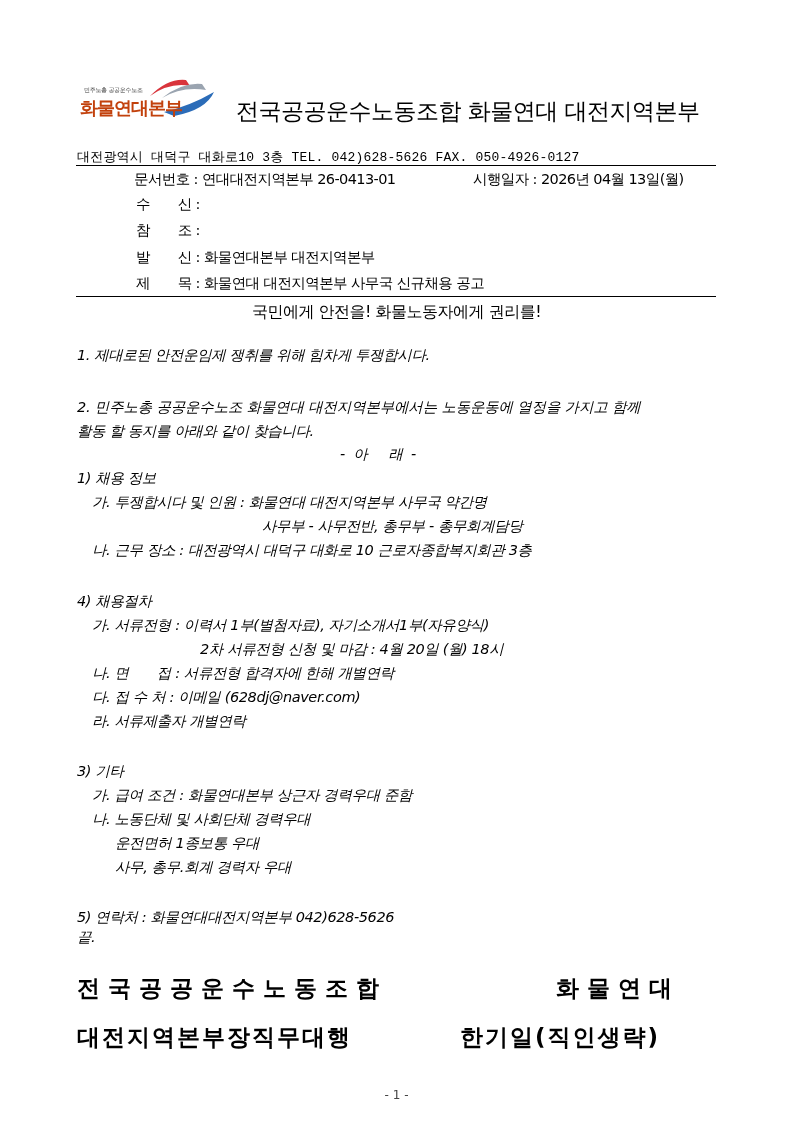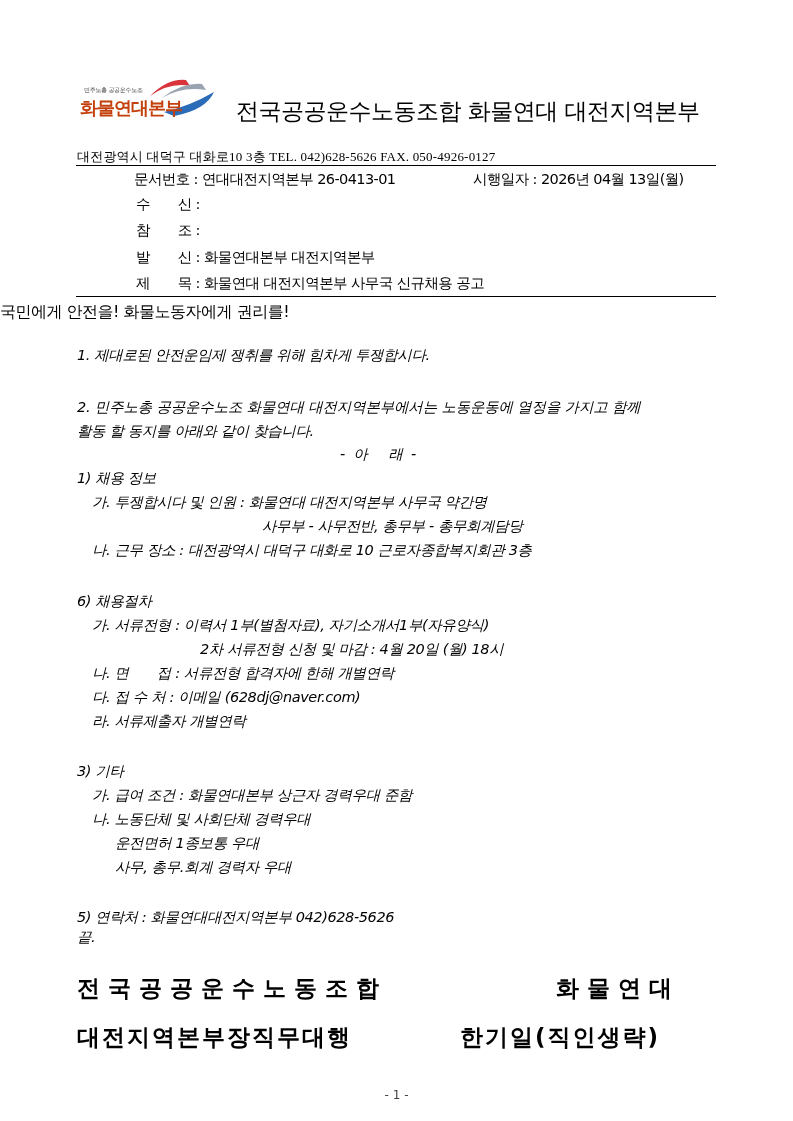--- a/index.html
+++ b/index.html
@@ -3,25 +3,25 @@
 <meta charset="utf-8">
 <style>
   html, body { margin:0; padding:0; background:#ffffff; }
   body { width:793px; height:1121px; position:relative; overflow:hidden;
          font-family:"DejaVu Sans", "Liberation Sans", sans-serif; color:#000; }
   .abs { position:absolute; white-space:nowrap; }
   .logo { left:78px; top:76px; width:140px; height:50px; }
   .logo-small { position:absolute; left:6px; top:10px; font-size:6px; color:#333; letter-spacing:-0.3px; }
   .logo-main { position:absolute; left:2px; top:20px; font-size:18px; font-weight:bold; color:#c2410c; letter-spacing:-1px; }
   .org-title { left:228px; top:96px; font-size:23px; font-weight:normal; letter-spacing:-0.5px;margin-left:8px; }
-  .address { left:77px; top:148px; font-family:Liberation Serif, serif; font-size:13px; letter-spacing:0.2px; }
+  .address { left:77px; top:148px; font-family:Liberation Mono, monospace; font-size:13px; letter-spacing:0.2px; }
   .rule-top { position:absolute; left:76px; top:165px; width:640px; height:0; border-top:1.5px solid #000; }
   .meta { font-size:14.5px; letter-spacing:-0.6px;margin-left:44px; }
   .rule-mid { position:absolute; left:76px; top:296px; width:640px; height:0; border-top:1.5px solid #000; }
-  .slogan { left:0; width:793px; top:302px; font-size:16px; letter-spacing:-0.5px; }
+  .slogan { left:0; width:793px; text-align:center; top:302px; font-size:16px; letter-spacing:-0.5px; }
   .body-text { font-size:14.5px; letter-spacing:-0.4px;font-style:italic; }
   .sign { font-size:23px; font-weight:bold; letter-spacing:0; }
   .pagenum { left:0; width:793px; text-align:center; top:1088px; font-size:12px; color:#444; }
 </style>
 </head>
 <body>
 
 <div class="abs logo">
   <svg width="140" height="50" style="position:absolute;left:0;top:0">
     <path d="M72 20 Q92 6 112 10 L108 4 Q90 2 72 20 Z" fill="#d9343c"></path>
@@ -67,21 +67,21 @@
 <div class="abs body-text" style="left:77px;top:346px">1. 제대로된 안전운임제 쟁취를 위해 힘차게 투쟁합시다.</div>
 <div class="abs body-text" style="left:77px;top:398px;letter-spacing:-0.2px">2. 민주노총 공공운수노조 화물연대 대전지역본부에서는 노동운동에 열정을 가지고 함께</div>
 <div class="abs body-text" style="left:77px;top:422px">활동 할 동지를 아래와 같이 찾습니다.</div>
 <div class="abs body-text" style="left:340px;top:445px;white-space:pre">-  아     래  -</div>
 
 <div class="abs body-text" style="left:77px;top:469px">1) 채용 정보</div>
 <div class="abs body-text" style="left:92px;top:493px">가. 투쟁합시다 및 인원 : 화물연대 대전지역본부 사무국 약간명</div>
 <div class="abs body-text" style="left:262px;top:517px">사무부 - 사무전반, 총무부 - 총무회계담당</div>
 <div class="abs body-text" style="left:92px;top:541px">나. 근무 장소 : 대전광역시 대덕구 대화로 10 근로자종합복지회관 3층</div>
 
-<div class="abs body-text" style="left:77px;top:592px">6) 채용절차</div>
+<div class="abs body-text" style="left:77px;top:592px">4) 채용절차</div>
 <div class="abs body-text" style="left:92px;top:616px">가. 서류전형 : 이력서 1부(별첨자료), 자기소개서1부(자유양식)</div>
 <div class="abs body-text" style="left:200px;top:640px">2차 서류전형 신청 및 마감 : 4월 20일 (월) 18시</div>
 <div class="abs body-text" style="left:92px;top:664px">나. 면　　접 : 서류전형 합격자에 한해 개별연락</div>
 <div class="abs body-text" style="left:92px;top:688px">다. 접 수 처 : 이메일 (628dj@naver.com)</div>
 <div class="abs body-text" style="left:92px;top:712px">라. 서류제출자 개별연락</div>
 
 <div class="abs body-text" style="left:77px;top:762px">3) 기타</div>
 <div class="abs body-text" style="left:92px;top:786px">가. 급여 조건 : 화물연대본부 상근자 경력우대 준함</div>
 <div class="abs body-text" style="left:92px;top:810px">나. 노동단체 및 사회단체 경력우대</div>
 <div class="abs body-text" style="left:115px;top:834px">운전면허 1종보통 우대</div>

